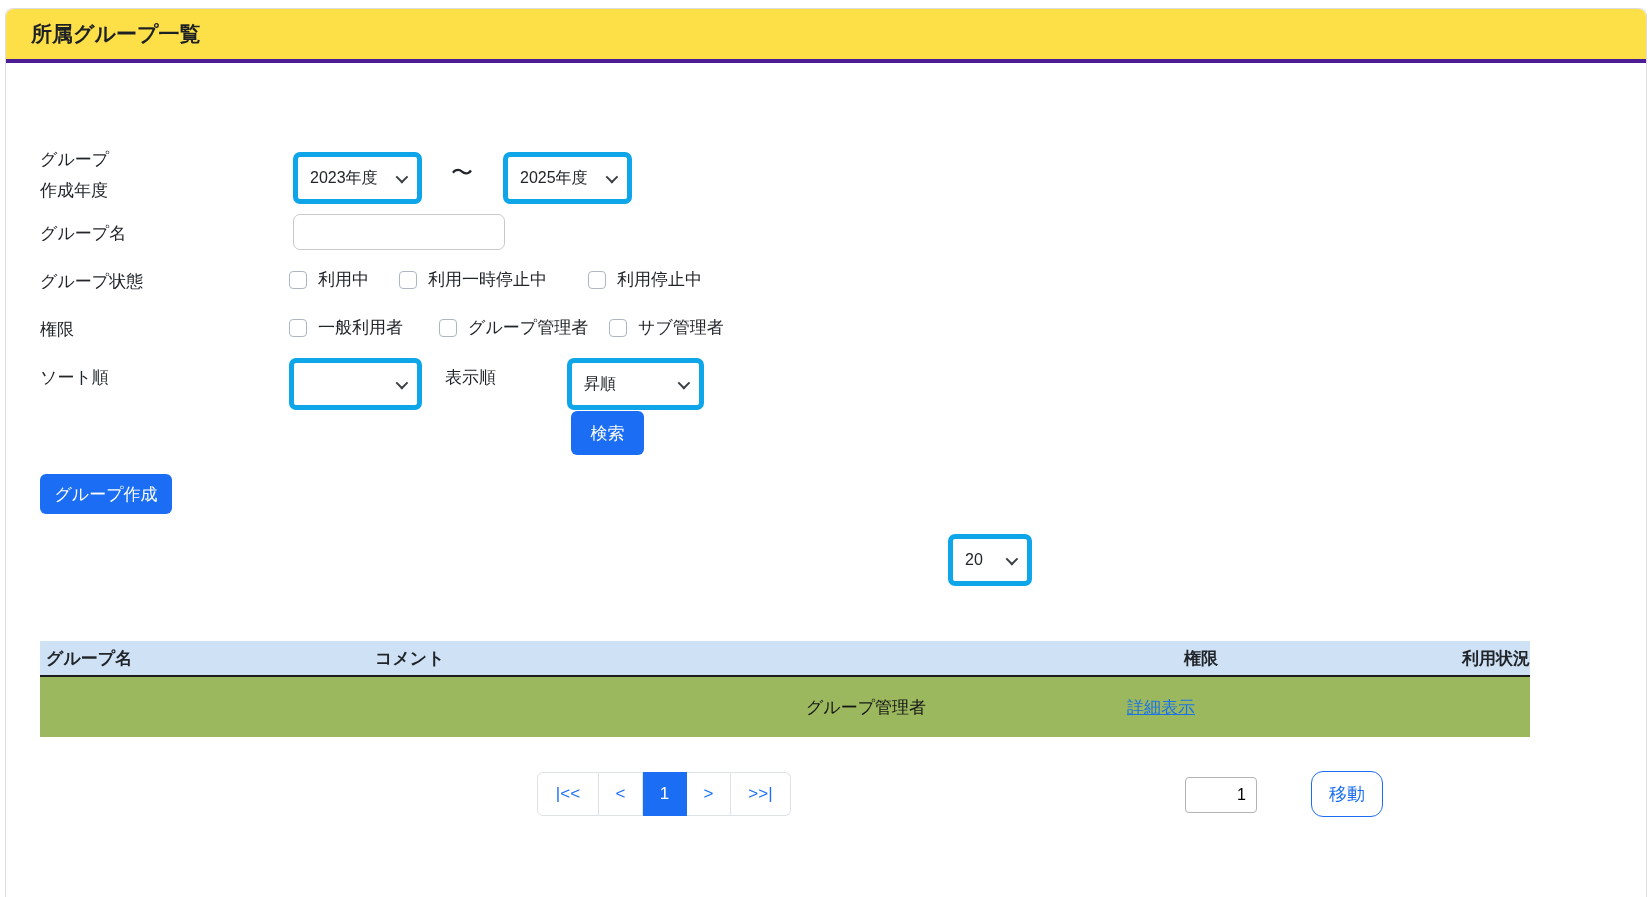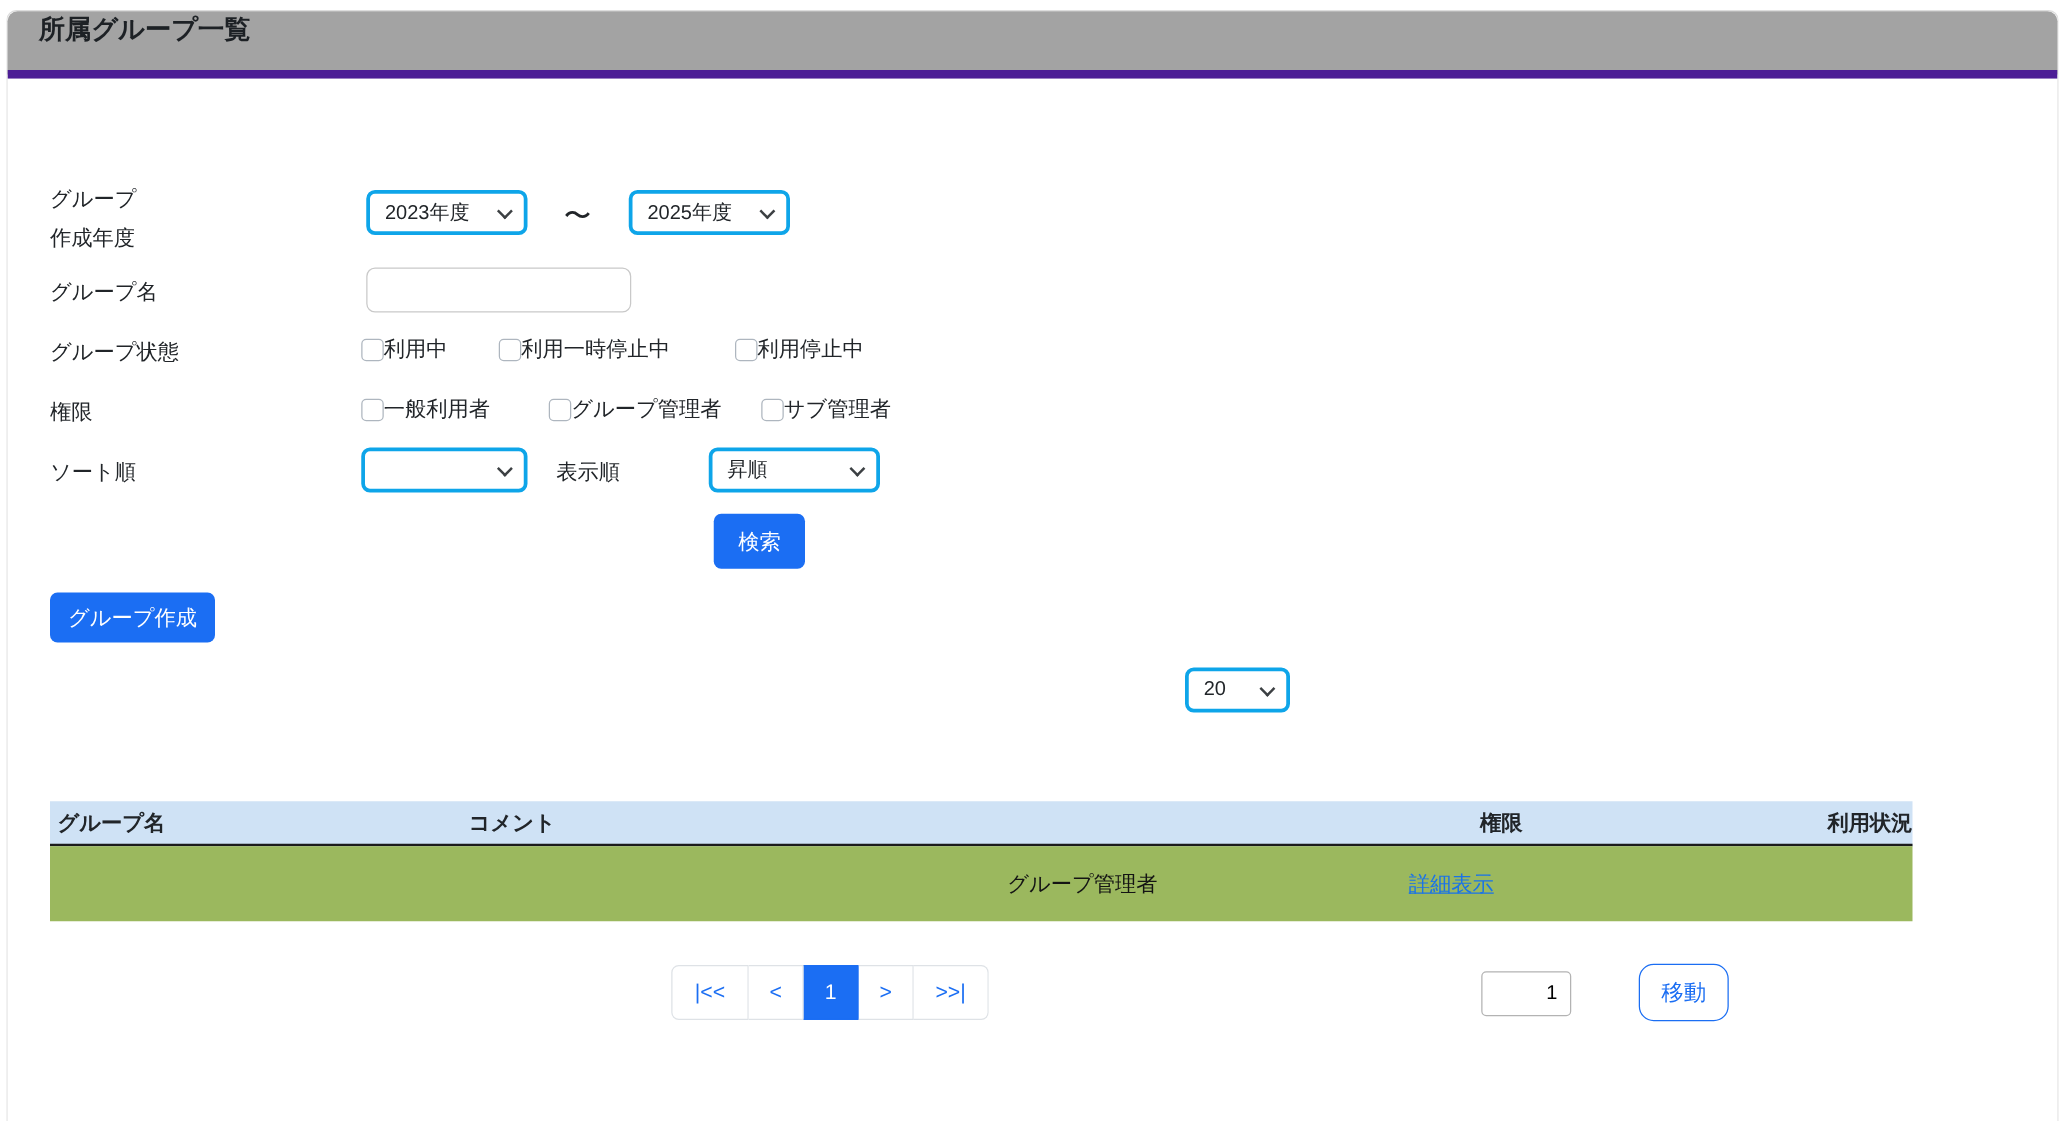--- a/index.html
+++ b/index.html
@@ -3,34 +3,34 @@
 <meta charset="utf-8">
 <style>
   * { margin:0; padding:0; box-sizing:border-box; }
   html,body { background:#fff; }
   body { font-family:"Liberation Sans","DejaVu Sans",sans-serif; color:#212529; }
   .page { position:relative; width:1650px; height:897px; background:#fff; overflow:hidden; }
 
   
   .card { position:absolute; left:5px; top:8px; width:1642px; height:889px;
           border:1px solid #ddd; border-bottom:none; border-radius:8px 8px 0 0; background:#fff; }
-  .card-header { height:54px; background:#a3a3a3; border-bottom:7px solid #4c1d95;
-                 border-radius:8px 8px 0 0; display:flex; padding-left:25px; }
+  .card-header { height:54px; background:#fde047; border-bottom:4px solid #4c1d95;
+                 border-radius:8px 8px 0 0; display:flex; align-items:center; padding-left:25px; }
   .title { font-size:21px; font-weight:bold; color:#1d2125; }
 
   
   .lbl { position:absolute; font-size:17px; color:#212529; }
-  .select { position:absolute; height:36px; border:3px solid #0ea5e9; border-radius:7px;
+  .select { position:absolute; height:52px; border:5px solid #0ea5e9; border-radius:7px;
             background:#fff; display:flex; align-items:center; justify-content:space-between;
             padding:0 12px; font-size:16px; cursor:pointer; }
   .chev { width:9px; height:9px; border-right:2.2px solid #3c4043; border-bottom:2.2px solid #3c4043;
           transform:rotate(45deg) translateY(-2px); flex:0 0 auto; margin-left:10px; }
   .tinput { position:absolute; height:36px; border:1px solid #c9c9c9; border-radius:7px;
             background:#fff; font-size:16px; padding:0 10px; font-family:inherit; }
-  .cbpair { position:absolute; display:flex; align-items:center; gap:0; font-size:17px; }
+  .cbpair { position:absolute; display:flex; align-items:center; gap:11px; font-size:17px; }
   .cbox { width:18px; height:18px; border:1px solid #aeb6bf; border-radius:4px; background:#fff;
           flex:0 0 auto; cursor:pointer; }
   .btn-blue { position:absolute; background:#1b6ef3; color:#fff; border:none; border-radius:6px;
               font-size:17px; font-family:inherit; cursor:pointer; display:flex;
               align-items:center; justify-content:center; }
   .tilde { position:absolute; font-size:22px; color:#212529; }
 
   
   .tbl { position:absolute; left:40px; top:641px; width:1490px; }
   .thead { display:flex; height:36px; background:#cfe2f5; border-bottom:2px solid #1b1b1b;

